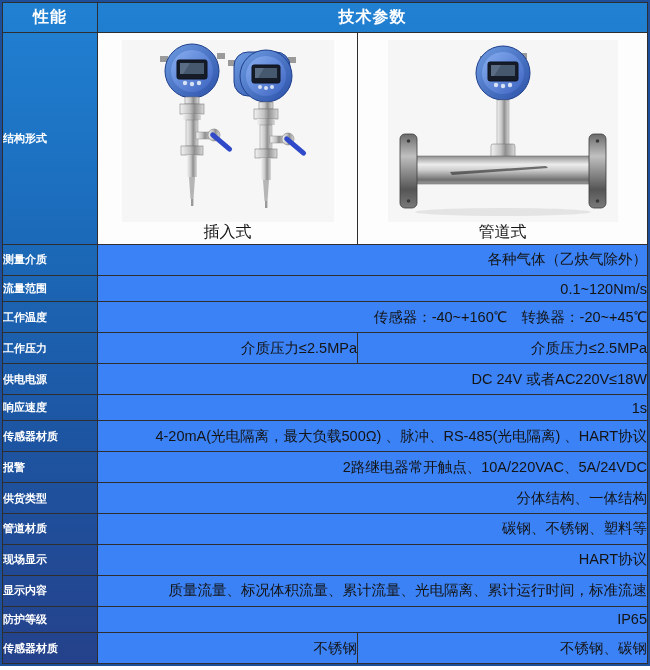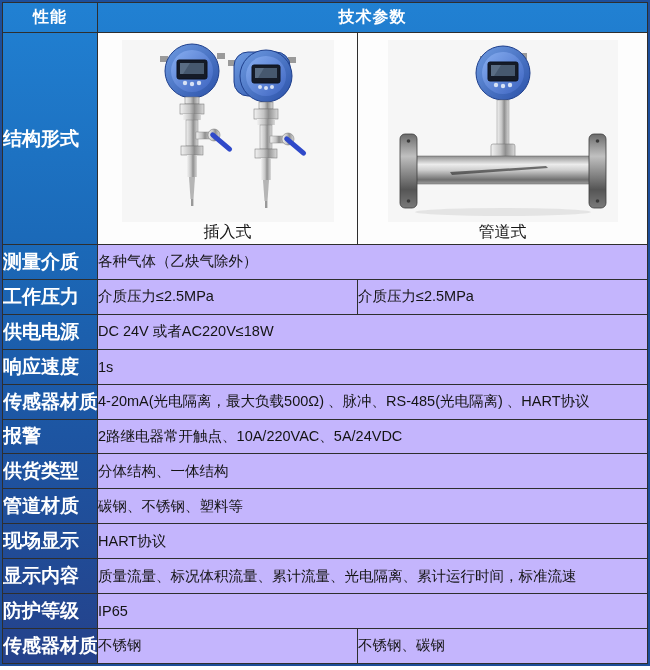--- a/index.html
+++ b/index.html
@@ -24,44 +24,44 @@
     padding: 0;
     overflow: hidden;
   }
   
   .lbl {
     background-color: #1d5cad;
     background-image: linear-gradient(180deg, #2181d3 0%, #1b6ab9 35%, #1d55a2 65%, #25418a 100%);
     background-attachment: fixed;
     color: #ffffff;
     font-weight: 700;
-    font-size: 19px;
+    font-size: 11px;
     text-align: left;
     padding: 0 3px 0 7px;
     white-space: nowrap;
   }
   th.hdr {
     background-color: #1d72c4;
     background-image: linear-gradient(180deg, #2181d3 0%, #1b6ab9 35%, #1d55a2 65%, #25418a 100%);
     background-attachment: fixed;
     color: #ffffff;
     font-weight: 700;
     font-size: 16px;
     text-align: center;
     height: 30px;
     letter-spacing: 1px;
   }
   .val {
-    text-align: left;
+    text-align: right;
     vertical-align: middle;
     font-size: 14.5px;
     font-weight: 500;
     color: #141414;
     white-space: nowrap;
-    background: #c4b5fd;
+    background: #3b82f6;
   }
   tr.imgrow td { height: 212px; }
   .imgcell {
     background: #fdfdfd;
     vertical-align: bottom;
     text-align: center;
   }
   .imgwrap {
     height: 100%;
     display: flex;
@@ -214,20 +214,28 @@
         <div class="cap">管道式</div>
       </div>
     </td>
   </tr>
 
   <tr>
     <td class="lbl">测量介质</td>
     <td class="val" colspan="2">各种气体（乙炔气除外）</td>
   </tr>
   <tr>
+    <td class="lbl">流量范围</td>
+    <td class="val" colspan="2">0.1~120Nm/s</td>
+  </tr>
+  <tr>
+    <td class="lbl">工作温度</td>
+    <td class="val" colspan="2">传感器：-40~+160℃　转换器：-20~+45℃</td>
+  </tr>
+  <tr>
     <td class="lbl">工作压力</td>
     <td class="val">介质压力≤2.5MPa</td>
     <td class="val">介质压力≤2.5MPa</td>
   </tr>
   <tr>
     <td class="lbl">供电电源</td>
     <td class="val" colspan="2">DC 24V 或者AC220V≤18W</td>
   </tr>
   <tr>
     <td class="lbl">响应速度</td>

